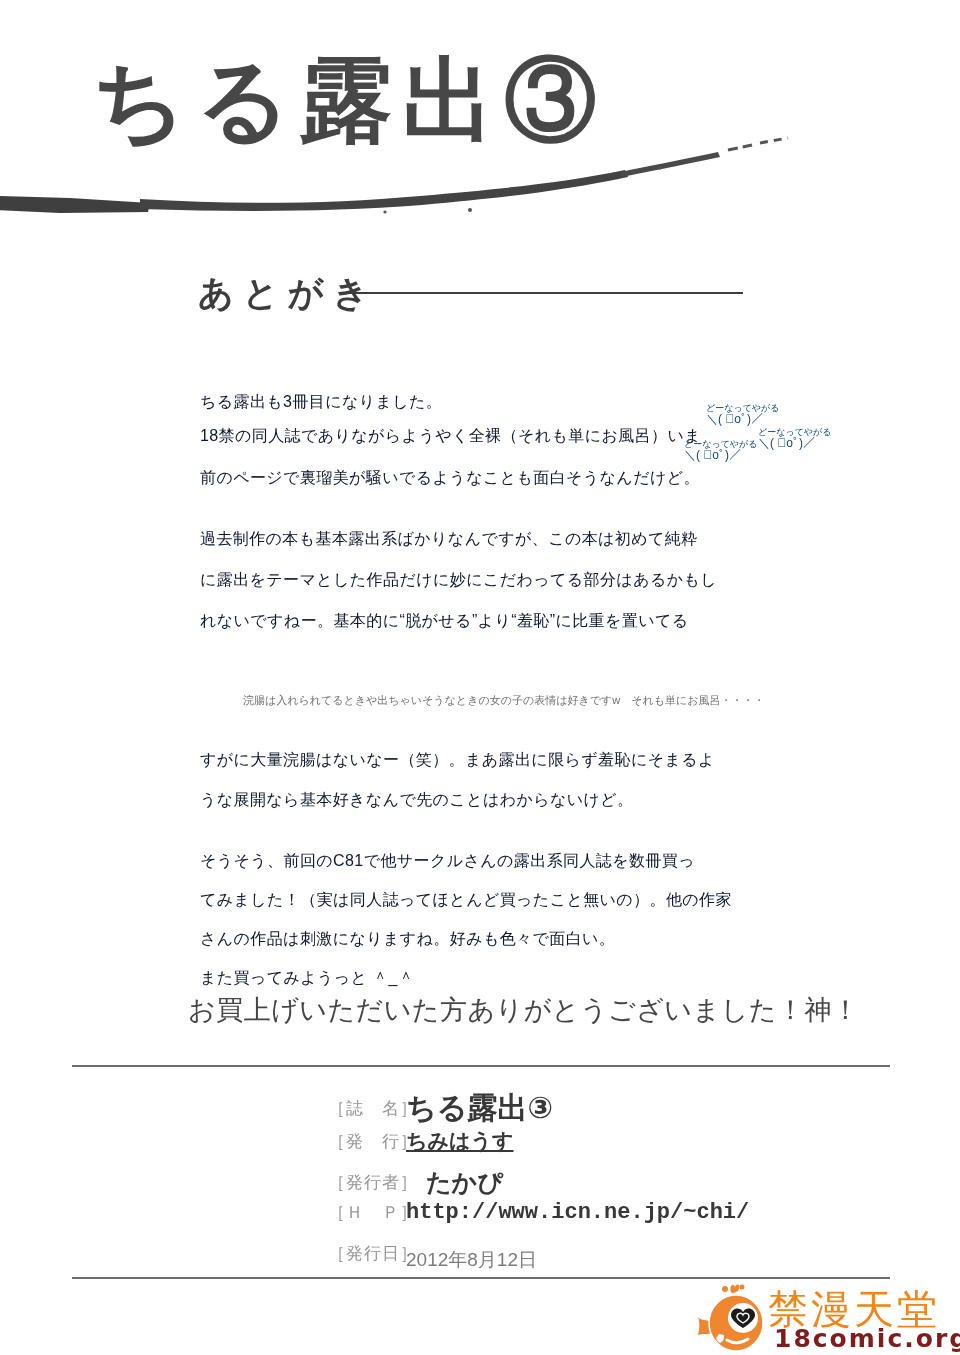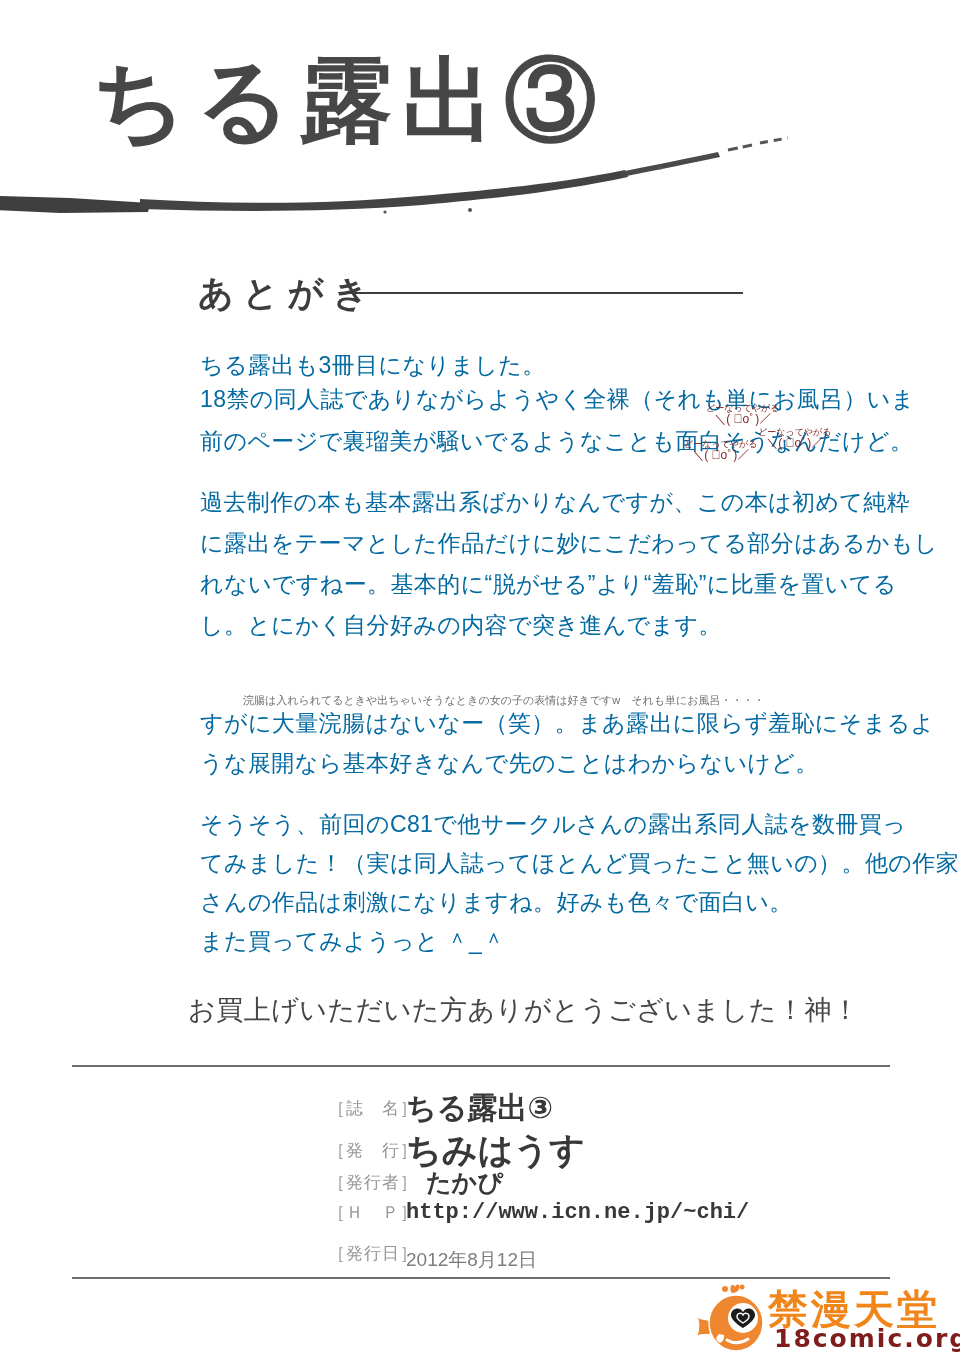--- a/index.html
+++ b/index.html
@@ -19,54 +19,54 @@
   .brush{position:absolute;left:0;top:0;width:960px;height:240px;pointer-events:none;}
   
   .heading{
     position:absolute;left:198px;top:270px;
     font-family:"DejaVu Serif","Liberation Serif",serif;
     font-size:35px;font-weight:600;color:#3d3d3d;letter-spacing:9px;white-space:nowrap;
   }
   .heading-line{position:absolute;left:343px;top:292px;width:400px;height:2px;background:#3d3d3d;}
   
   .bl{
-    position:absolute;left:200px;font-size:23px;letter-spacing:0.4px;
-    color:#0369a1;white-space:nowrap;line-height:1.2;
+    position:absolute;left:200px;font-size:16px;letter-spacing:0.4px;
+    color:#0f172a;white-space:nowrap;line-height:1.2;margin-top:40px;
   }
   .bl-small{
     position:absolute;left:243px;font-size:11px;letter-spacing:0;
     color:#6f6f6f;white-space:nowrap;
   }
   
-  .kao{position:absolute;color:#7f1d1d;text-align:center;line-height:1.05;white-space:nowrap;}
+  .kao{position:absolute;color:#0c4a6e;text-align:left;line-height:1.05;white-space:nowrap;}
   .kao .kl{display:block;font-size:9px;}
   .kao .kf{display:block;font-size:12px;}
   
   .thanks{
     position:absolute;left:188px;top:992px;
     font-size:27px;font-weight:500;color:#464646;letter-spacing:0.5px;white-space:nowrap;
   }
   
   .rule{position:absolute;left:72px;width:818px;height:2px;background:#6d6d6d;}
   .rule-top{top:1065px;}
   .rule-bottom{top:1277px;}
   .col-row{position:absolute;left:328px;display:flex;align-items:center;white-space:nowrap;}
   .col-label{font-size:17px;color:#969696;letter-spacing:1px;width:78px;flex:0 0 auto;}
   .col-value{color:#383838;font-weight:bold;}
   .row-1{top:1088px;} .row-1 .col-value{font-size:30px;}
-  .row-2{top:1127px;} .row-2 .col-value{font-size:35px;}
+  .row-2{top:1127px;} .row-2 .col-value{font-size:21px;text-decoration:underline;}
   .row-3{top:1166px;} .row-3 .col-value{font-size:25px;margin-left:20px;}
   .row-4{top:1200px;} .row-4 .col-value{font-size:22px;font-family:Liberation Mono, monospace;}
   .row-5{top:1234px;} .row-5 .col-value{font-size:19px;font-weight:normal;color:#7d7d7d;margin-top:13px;}
   
   .wm{position:absolute;left:694px;top:1278px;width:266px;height:77px;}
   .wm-mascot{position:absolute;left:2px;top:2px;width:72px;height:72px;}
   .wm-name{
     position:absolute;left:74px;top:4px;
-    font-size:40px;font-weight:bold;color:#f08519;letter-spacing:3px;white-space:nowrap;
+    font-size:40px;font-weight:normal;color:#f08519;letter-spacing:3px;white-space:nowrap;
   }
   .wm-url{
     position:absolute;left:80px;top:46px;
     font-size:25px;font-weight:bold;color:#7f1d1d;letter-spacing:2px;white-space:nowrap;
     font-family:"DejaVu Sans","Liberation Sans",sans-serif;
   }
 </style>
 </head>
 <body>
 
@@ -104,21 +104,20 @@
     <span class="kf">＼( ﾟoﾟ)／</span>
   </div>
   <div class="kao" style="left:684px;top:440px">
     <span class="kl">どーなってやがる</span>
     <span class="kf">＼( ﾟoﾟ)／</span>
   </div>
 
   <div class="bl" style="top:489px">過去制作の本も基本露出系ばかりなんですが、この本は初めて純粋</div>
   <div class="bl" style="top:530px">に露出をテーマとした作品だけに妙にこだわってる部分はあるかもし</div>
   <div class="bl" style="top:571px">れないですねー。基本的に“脱がせる”より“羞恥”に比重を置いてる</div>
-  <div class="bl" style="top:612px">し。とにかく自分好みの内容で突き進んでます。</div>
 
   <div class="bl-small" style="top:693px">浣腸は入れられてるときや出ちゃいそうなときの女の子の表情は好きですw　それも単にお風呂・・・・</div>
   <div class="bl" style="top:710px">すがに大量浣腸はないなー（笑）。まあ露出に限らず羞恥にそまるよ</div>
   <div class="bl" style="top:750px">うな展開なら基本好きなんで先のことはわからないけど。</div>
 
   <div class="bl" style="top:811px">そうそう、前回のC81で他サークルさんの露出系同人誌を数冊買っ</div>
   <div class="bl" style="top:850px">てみました！（実は同人誌ってほとんど買ったこと無いの）。他の作家</div>
   <div class="bl" style="top:889px">さんの作品は刺激になりますね。好みも色々で面白い。</div>
   <div class="bl" style="top:928px">また買ってみようっと ＾_＾</div>
 

